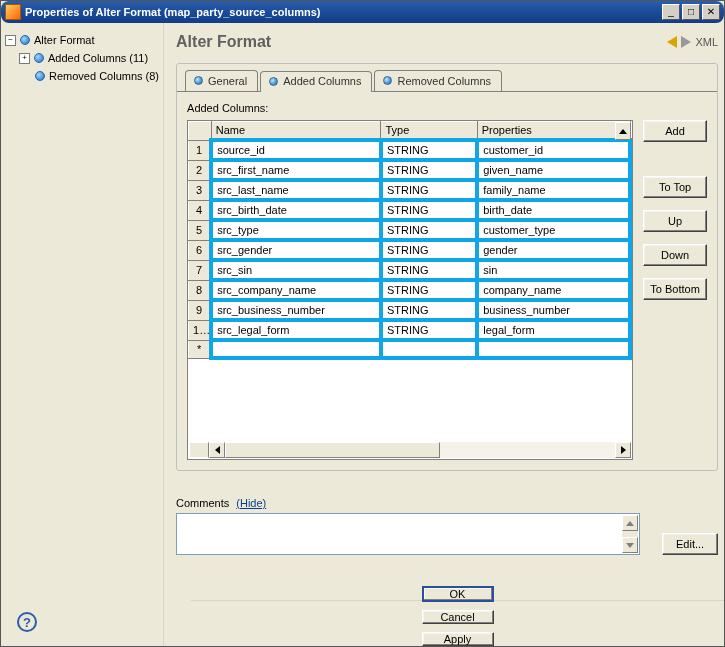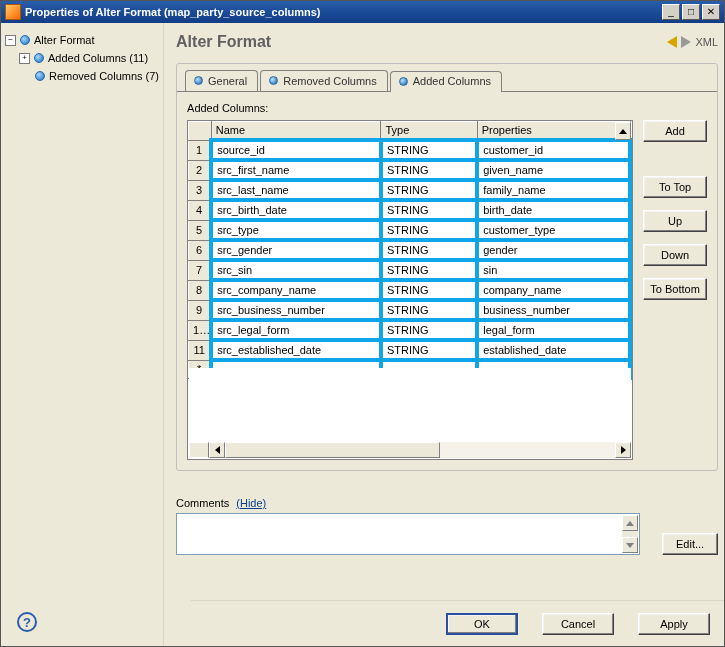--- a/index.html
+++ b/index.html
@@ -1,18 +1,18 @@
 <!DOCTYPE html>
 <html><head>
 <meta charset="utf-8">
 <style>
   * { box-sizing: border-box; margin:0; padding:0; }
   body { font-family: Tahoma, Arial, sans-serif; font-size:11px; color:#000; background:#ece9d8; width:725px; height:647px; overflow:hidden; }
   .window { width:725px; height:647px; border:1px solid #555; background:#ece9d8; position:relative;}
-  .titlebar { height:22px; background:linear-gradient(to bottom,#2a5eaa 0%, #1a4b98 50%, #123d86 100%); color:#fff; display:flex; align-items:center; padding:0 4px;}
+  .titlebar { height:22px; background:linear-gradient(to bottom,#2a5eaa 0%, #1a4b98 50%, #123d86 100%); color:#fff; display:flex; align-items:center; padding:0 4px;border-radius:8px;}
   .titlebar .icon{width:16px;height:16px;display:inline-block;margin-right:4px;background:linear-gradient(135deg,#ffcc66,#ff6600);border:1px solid #aa5500;}
   .titlebar .title{flex:1;font-weight:bold;font-size:11px;}
   .winbtns{display:flex;gap:2px;}
   .winbtn{width:18px;height:16px;background:#d4d0c8;border:1px solid #fff;border-right-color:#555;border-bottom-color:#555;display:flex;align-items:center;justify-content:center;font-family:Arial;font-size:10px;line-height:1;color:#000;}
   .client{display:flex;position:absolute;top:22px;bottom:0;left:0;right:0;}
   .leftpane{width:190px;border-right:1px solid #d8d4c7;padding:8px 4px;}
   .tree{font-size:11px;}
   .tree-row{display:flex;align-items:center;height:18px;white-space:nowrap;}
   .tree-tgl{width:11px;height:11px;border:1px solid #7b7b7b;background:#fff;display:flex;align-items:center;justify-content:center;font-size:8px;line-height:1;margin-right:2px;}
   .tree-spacer{display:inline-block;width:14px;}
@@ -53,21 +53,21 @@
   .comments-area{margin-top:6px;}
   .comments-label{margin-bottom:4px;}
   .comments-label a{color:#0a3f90;text-decoration:underline;margin-left:4px;}
   .comments-row{display:flex;gap:6px;align-items:stretch;}
   .comments-box{flex:1;height:42px;background:#fff;border:1px solid #7f9db9;position:relative;}
   .comments-scroll{position:absolute;right:1px;top:1px;bottom:1px;width:16px;background:#ece9d8;display:flex;flex-direction:column;}
   .csc-btn{height:16px;background:#ece9d8;border:1px solid #fff;border-right-color:#808080;border-bottom-color:#808080;display:flex;align-items:center;justify-content:center;}
   .csc-btn.up::after{content:"";border-left:4px solid transparent;border-right:4px solid transparent;border-bottom:5px solid #808080;}
   .csc-btn.dn::after{content:"";border-left:4px solid transparent;border-right:4px solid transparent;border-top:5px solid #808080;}
   .csc-fill{flex:1;}
-  .bottom-bar{position:absolute;bottom:0;right:0;left:190px;height:46px;display:flex;align-items:center;justify-content:flex-end;padding:0 14px;gap:24px;border-top:1px solid #d8d4c7;}
+  .bottom-bar{position:absolute;bottom:0;right:0;left:190px;height:46px;display:flex;align-items:center;justify-content:flex-end;padding:0 14px;gap:8px;border-top:1px solid #d8d4c7;flex-direction:column;}
   .bottom-bar .btn{width:72px;}
   .bottom-bar .btn.primary{border:2px solid #2a4f9e;background:#ece9d8;box-shadow:inset -1px -1px 0 #808080, inset 1px 1px 0 #f8f8f8;}
   .help-ico{position:absolute;left:16px;bottom:14px;width:20px;height:20px;border:2px solid #2a5eaa;border-radius:50%;color:#2a5eaa;display:flex;align-items:center;justify-content:center;font-weight:bold;font-size:13px;}
   .grid-body-fill{position:absolute;top:247px;left:1px;right:1px;bottom:17px;background:#fff;}
 </style>
 </head>
 <body>
 
 <div class="window">
   <div class="titlebar">
@@ -91,48 +91,48 @@
         <div class="tree-row">
           <span class="tree-spacer"></span>
           <span class="tree-tgl">+</span>
           <span class="tree-glyph"></span>
           <span>Added Columns (11)</span>
         </div>
         <div class="tree-row">
           <span class="tree-spacer"></span>
             <span class="tree-spacer"></span>
           <span class="tree-glyph"></span>
-          <span>Removed Columns (7)</span>
+          <span>Removed Columns (8)</span>
         </div>
       </div>
     </div>
 
     <div class="rightpane">
       <div class="heading-row">
         <div class="heading">Alter Format</div>
         <div class="xml-icons">
           <span class="arrow-ico arrow-left"></span>
           <span class="arrow-ico arrow-right"></span>
           <span>XML</span>
         </div>
       </div>
 
       <div class="groupbox" style="flex:0 0 auto;">
         <div class="tabstrip">
           <div class="tab">
             <span class="dot"></span>
             <span>General</span>
           </div>
+          <div class="tab active">
+            <span class="dot"></span>
+            <span>Added Columns</span>
+          </div>
           <div class="tab">
             <span class="dot"></span>
             <span>Removed Columns</span>
-          </div>
-          <div class="tab active">
-            <span class="dot"></span>
-            <span>Added Columns</span>
           </div>
         </div>
 
         <div class="subframe">
           <div class="subframe-label">Added Columns:</div>
           <div class="table-area">
             <div class="grid-wrapper">
               <table class="grid" id="grid-table">
                   <tbody>
                     <tr>
@@ -193,26 +193,20 @@
                       <td class="rowhdr">9</td>
                       <td>src_business_number</td>
                       <td>STRING</td>
                       <td>business_number</td>
                     </tr>
                     <tr>
                       <td class="rowhdr">10</td>
                       <td>src_legal_form</td>
                       <td>STRING</td>
                       <td>legal_form</td>
-                    </tr>
-                    <tr>
-                      <td class="rowhdr">11</td>
-                      <td>src_established_date</td>
-                      <td>STRING</td>
-                      <td>established_date</td>
                     </tr>
                     <tr>
                       <td class="rowhdr">*</td>
                       <td></td>
                       <td></td>
                       <td></td>
                     </tr>
                   </tbody>
                 </table>
               <div class="grid-body-fill"></div>

